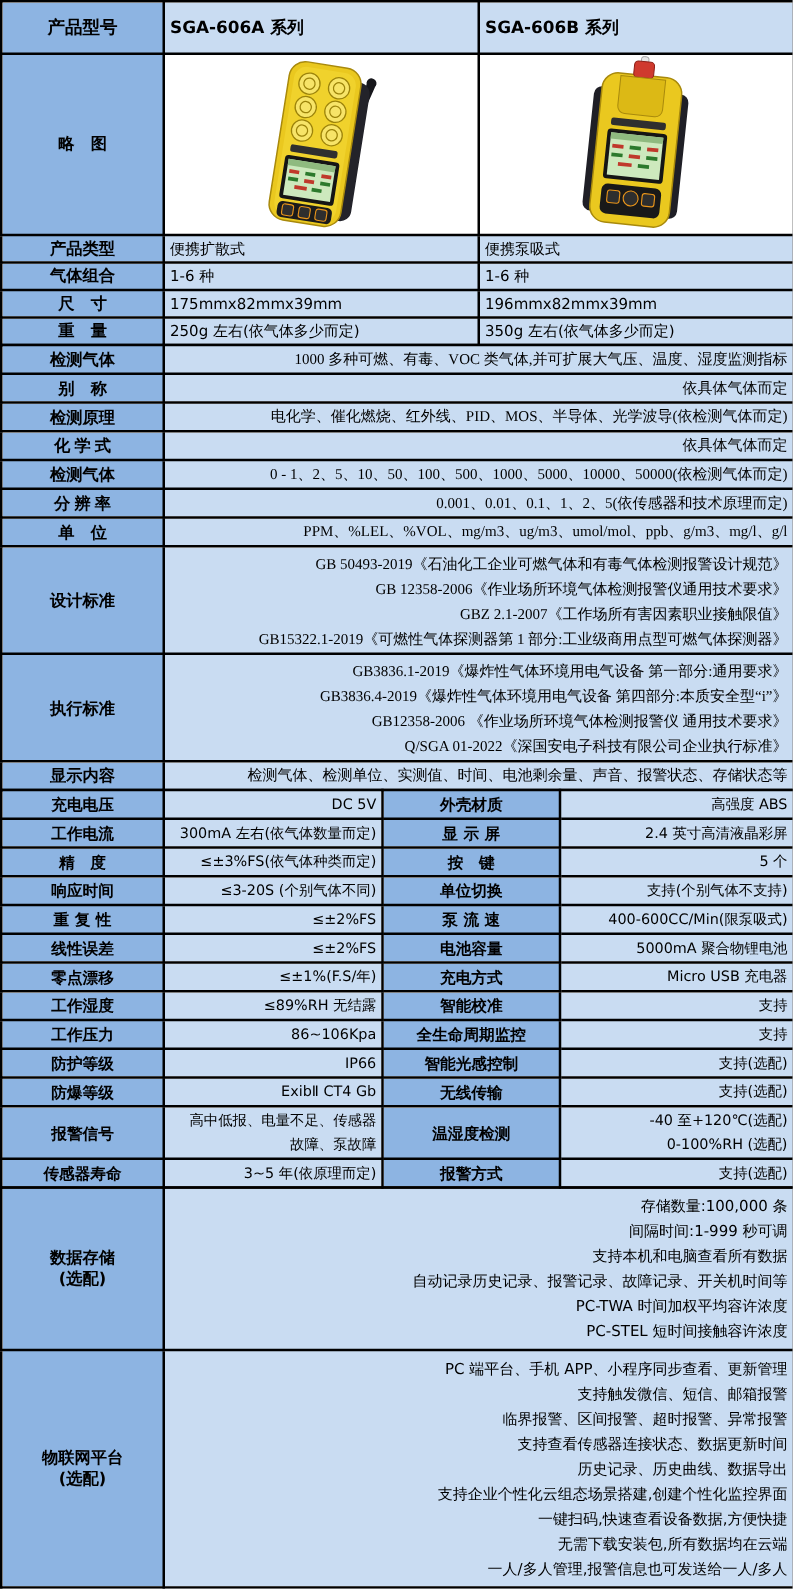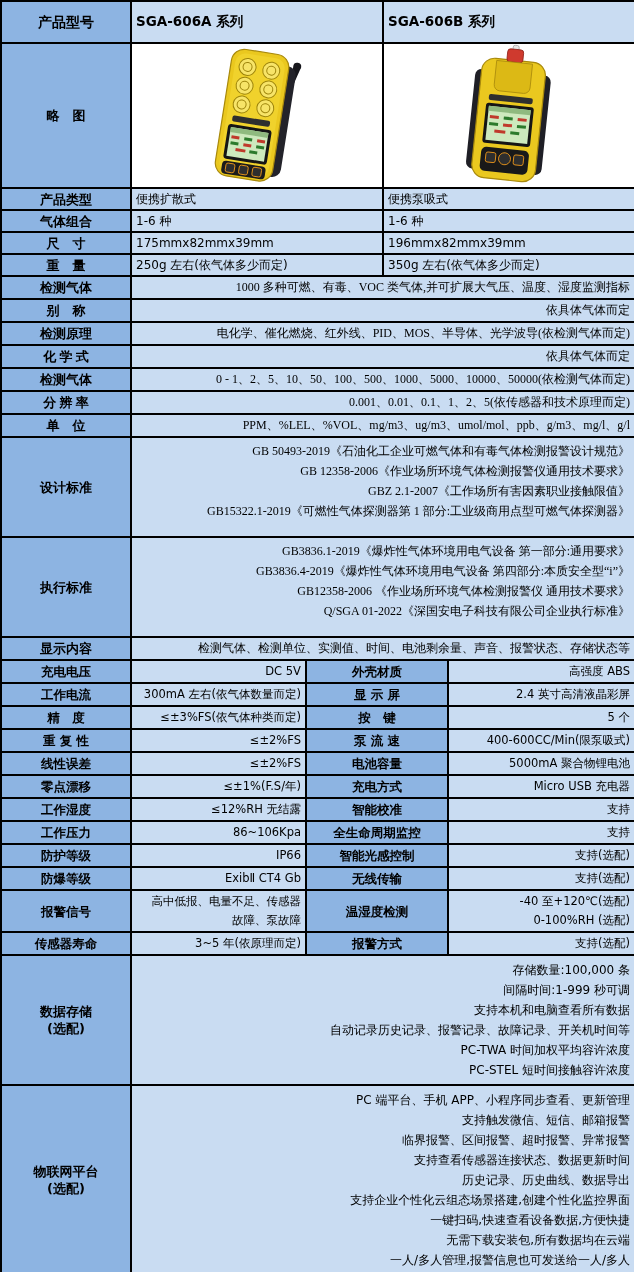--- a/index.html
+++ b/index.html
@@ -55,21 +55,21 @@
   .t1 td.img{
     background:#ffffff;
     height:145px;
     padding:0;
     text-align:center;
     vertical-align:middle;
   }
   .t1 tbody.gen td{height:22px;}
   
   .t2 td{height:23px;font-family:Liberation Serif, serif;}
-  .t2 td.multi-val{line-height:20px;padding-top:3px;padding-bottom:15px;height:auto;}
+  .t2 td.multi-val{line-height:20px;padding-top:3px;padding-bottom:1px;height:auto;}
   
   .t3 td{height:21px;}
   .t3 td.val-left{font-size:11.5px;line-height:19px;padding-left:6px;}
   .t3 td.lbl{font-size:12.5px;}
   
   .t4 td.multi-val{line-height:20px;padding:4px 4px 4px 7px;margin-top:28px;}
   svg{display:block;margin:0 auto;}
 </style>
 </head>
 <body>
@@ -268,40 +268,46 @@
           <td class="lbl">显 示 屏</td>
           <td class="val-left">2.4 英寸高清液晶彩屏</td>
         </tr>
         <tr>
           <td class="lbl">精　度</td>
           <td class="val-left">≤±3%FS(依气体种类而定)</td>
           <td class="lbl">按　键</td>
           <td class="val-left">5 个</td>
         </tr>
         <tr>
+          <td class="lbl">响应时间</td>
+          <td class="val-left">≤3-20S (个别气体不同)</td>
+          <td class="lbl">单位切换</td>
+          <td class="val-left">支持(个别气体不支持)</td>
+        </tr>
+        <tr>
           <td class="lbl">重 复 性</td>
           <td class="val-left">≤±2%FS</td>
           <td class="lbl">泵 流 速</td>
           <td class="val-left">400-600CC/Min(限泵吸式)</td>
         </tr>
         <tr>
           <td class="lbl">线性误差</td>
           <td class="val-left">≤±2%FS</td>
           <td class="lbl">电池容量</td>
           <td class="val-left">5000mA 聚合物锂电池</td>
         </tr>
         <tr>
           <td class="lbl">零点漂移</td>
           <td class="val-left">≤±1%(F.S/年)</td>
           <td class="lbl">充电方式</td>
           <td class="val-left">Micro USB 充电器</td>
         </tr>
         <tr>
           <td class="lbl">工作湿度</td>
-          <td class="val-left">≤12%RH 无结露</td>
+          <td class="val-left">≤89%RH 无结露</td>
           <td class="lbl">智能校准</td>
           <td class="val-left">支持</td>
         </tr>
         <tr>
           <td class="lbl">工作压力</td>
           <td class="val-left">86~106Kpa</td>
           <td class="lbl">全生命周期监控</td>
           <td class="val-left">支持</td>
         </tr>
         <tr>

